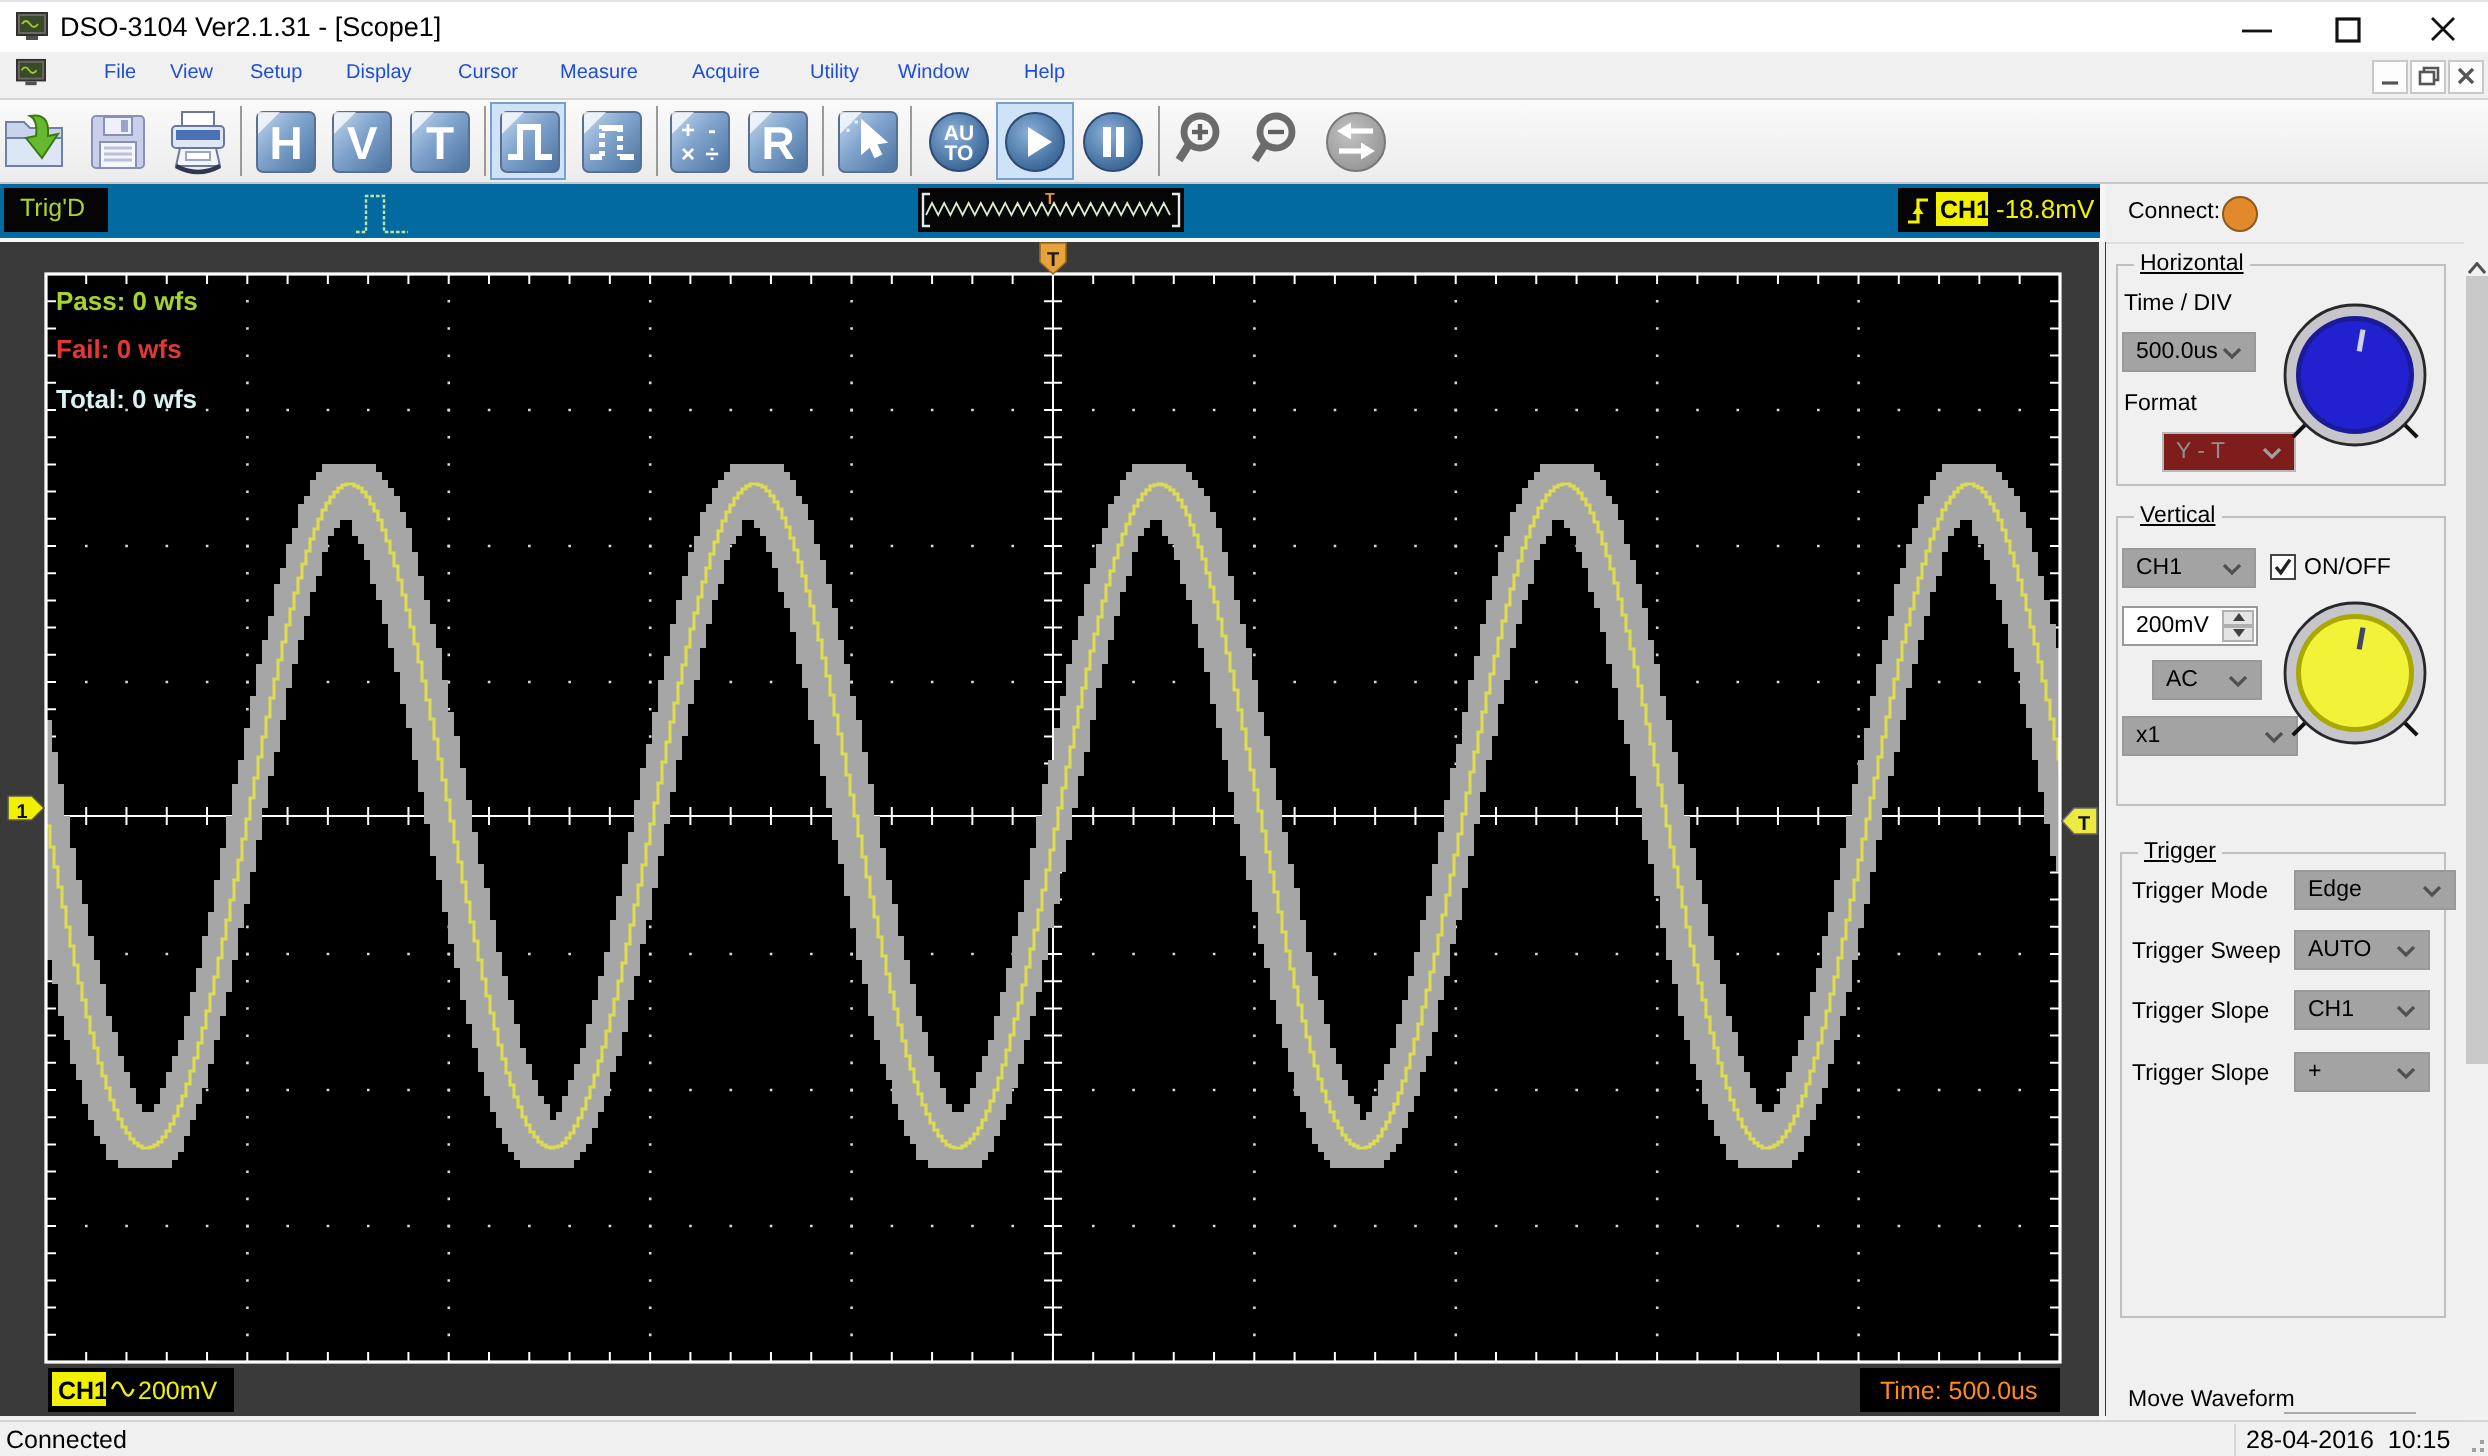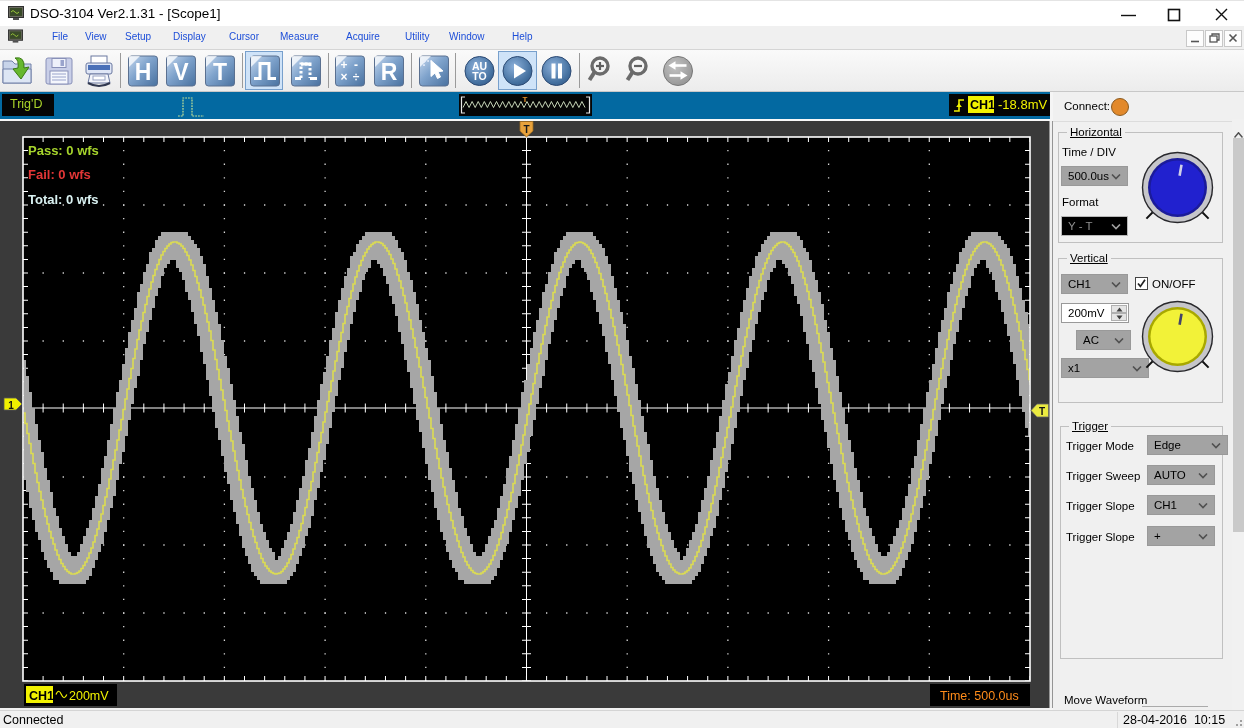--- a/index.html
+++ b/index.html
@@ -14,21 +14,21 @@
 #infobar2 { position:absolute; left:1053px; top:92px; width:191px; height:29px; background:#f0f0f0; }
 #scope { position:absolute; left:0; top:121px; }
 #rpanel { position:absolute; left:1053px; top:92px; width:191px; height:618px; background:#f0f0f0; }
 #rpanel-border { position:absolute; left:1050px; top:92px; width:3px; height:618px; background:#f5f5f5; }
 .lbl { position:absolute; font-size:11.5px; color:#000; white-space:nowrap; }
 .gbox { position:absolute; border:1px solid #c0c0c0; }
 .gtitle { position:absolute; font-size:11.5px; color:#000; background:#f0f0f0; padding:0 3px;text-decoration:underline; }
 .combo { position:absolute; height:20px; background:#a3a3a3; border:1px solid #999; font-size:11.5px; color:#000; }
 .combo span { position:absolute; left:6px; top:3px; }
 .combo .chev { position:absolute; right:6px; top:7px; }
-.combo.dis { background:#000000; border-color:#b8b8b8; }
+.combo.dis { background:#7f1d1d; border-color:#b8b8b8;margin-left:20px; }
 .combo.dis span { color:#909090; }
 .cb { position:absolute; width:13px; height:13px; background:#fff; border:1px solid #444; }
 .spin { position:absolute; height:20px; background:#fff; border:1px solid #999; font-size:11.5px; }
 .spin span { position:absolute; left:6px; top:3px; }
 .spbtns { position:absolute; right:1px; top:1px; width:16px; height:16px; }
 .spb { width:16px; height:8px; background:#e4e4e4; border:1px solid #b0b0b0; text-align:center; line-height:4px; }
 #sbar { position:absolute; left:1232px; top:119px; width:12px; height:591px; background:#f1f1f1; }
 #statusbar { position:absolute; left:0; top:710px; width:1244px; height:18px; background:#f0f0f0; border-top:1px solid #d4d4d4; }
 </style></head>
 <body>

